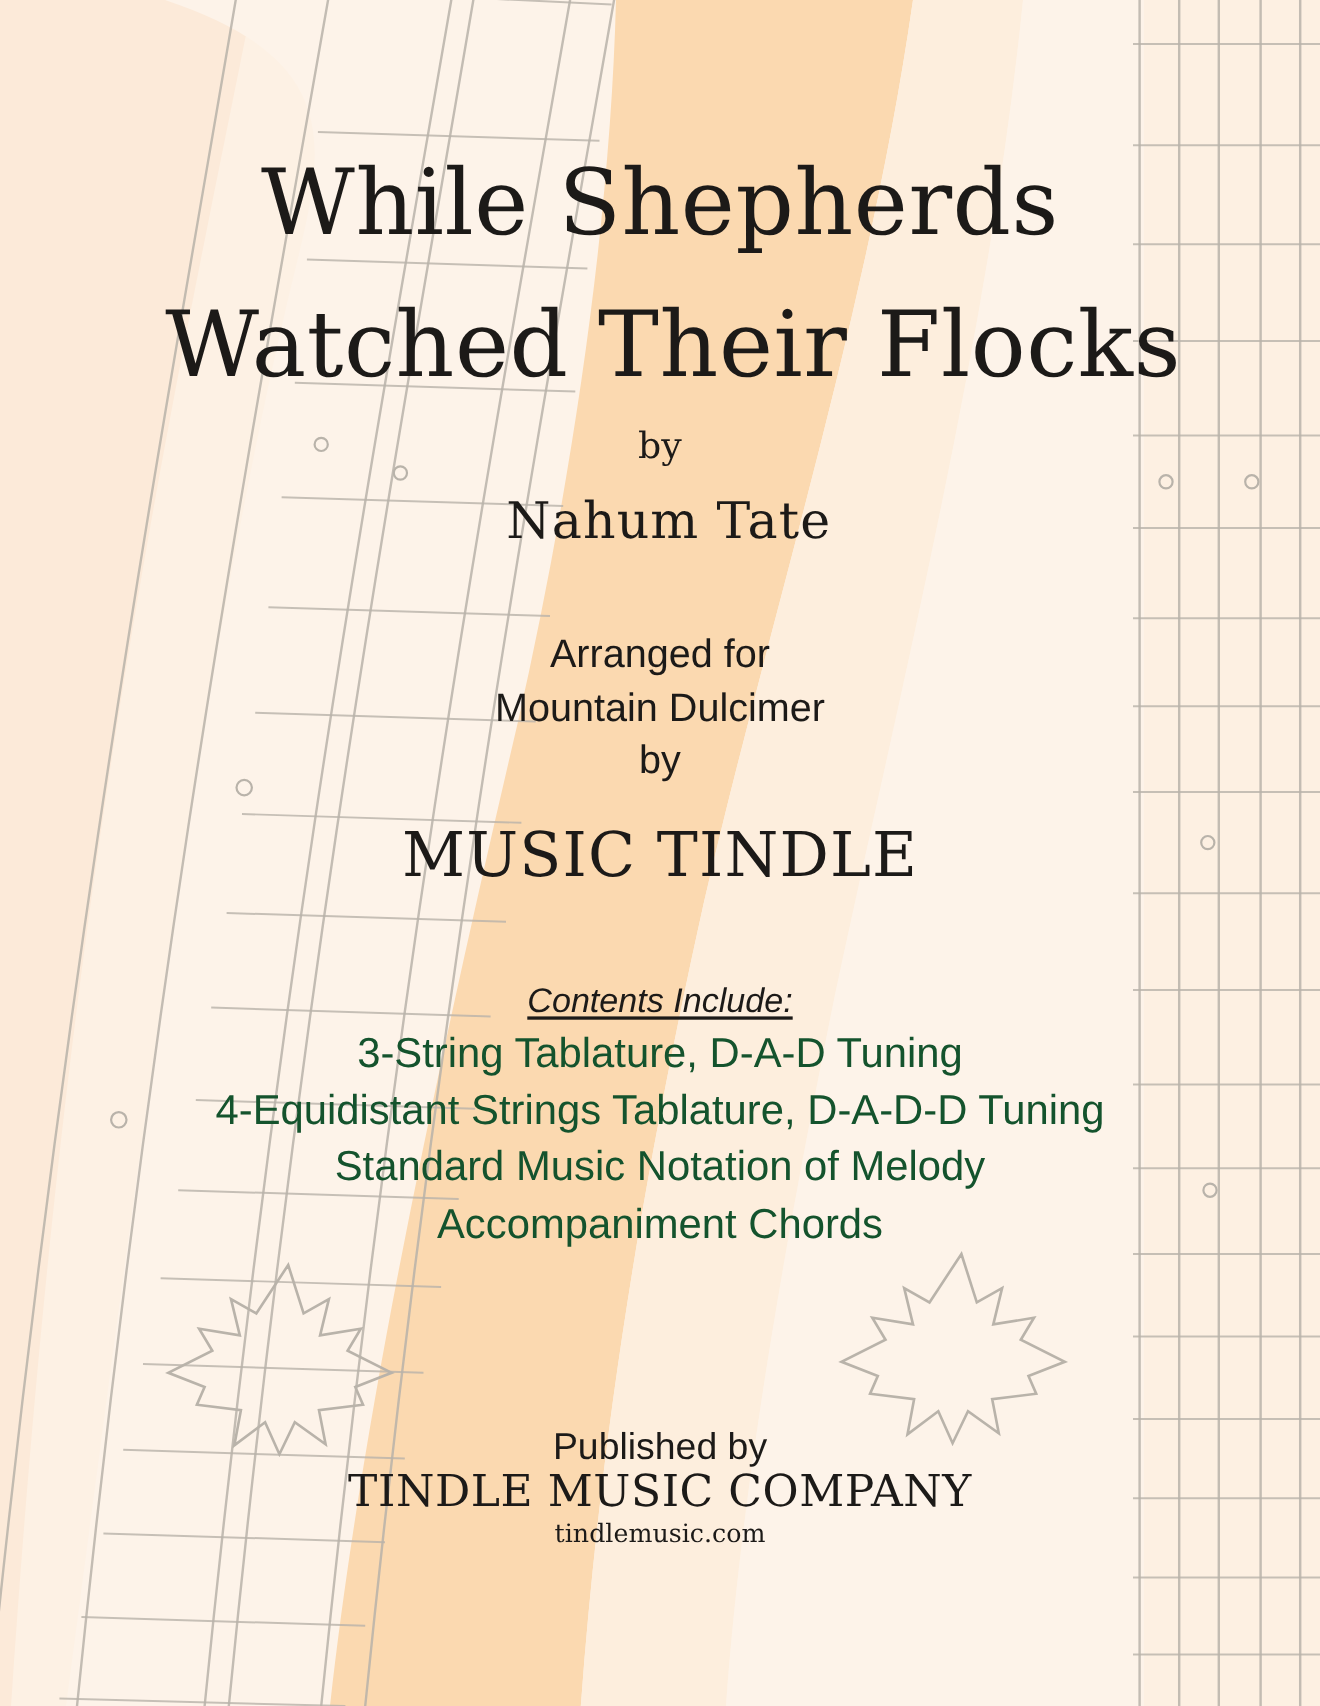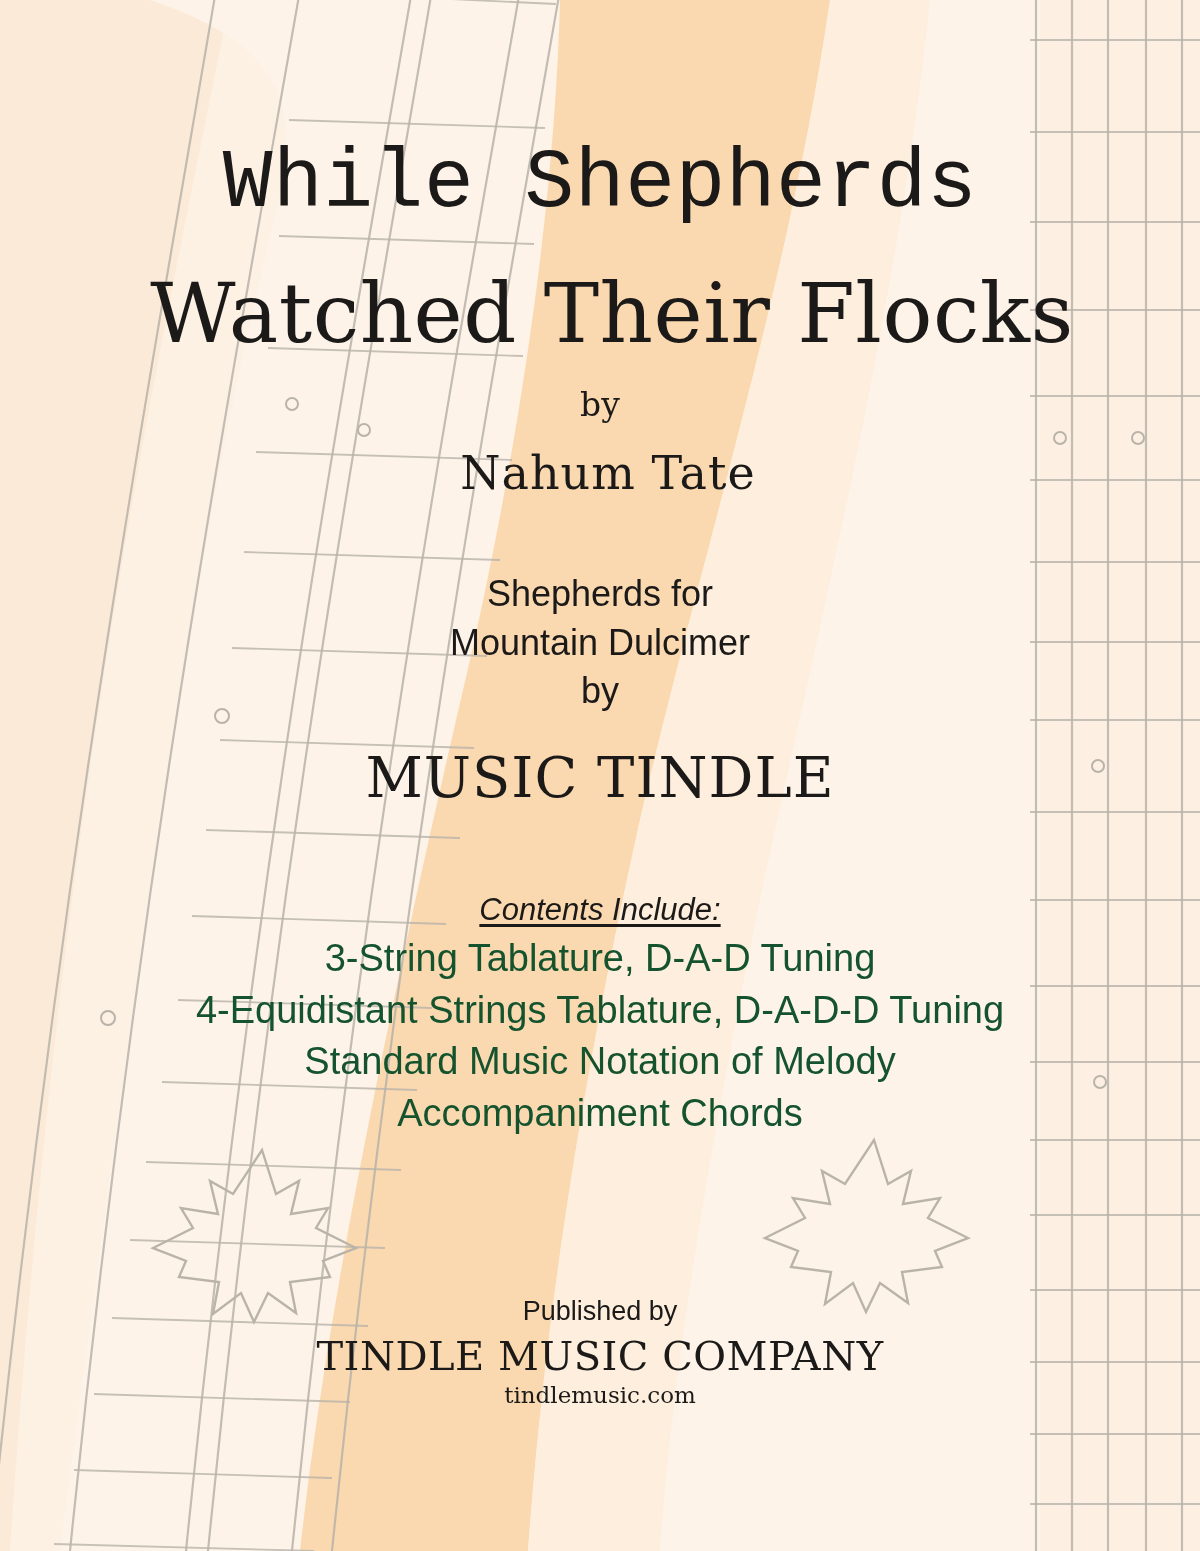--- a/index.html
+++ b/index.html
@@ -33,21 +33,20 @@
     color: #1c1a18;
     letter-spacing: 0.5px;
     line-height: 1.0;
   }
   #title-1 {
     position: absolute;
     top: 143px;
     left: 0;
     right: 0;
     font-size: 83px;
-    font-family: Liberation Mono, monospace;
   }
   #title-2 {
     position: absolute;
     top: 272px;
     left: 0;
     right: 0;
     font-size: 83px;
     margin-left: 24px;
   }
   #byline-1 {
@@ -109,21 +108,21 @@
     right: 0;
     font-size: 38px;
     color: #14532d;
     line-height: 1.36;
   }
   #published-by {
     position: absolute;
     top: 1296px;
     left: 0;
     right: 0;
-    font-size: 27px;
+    font-size: 34px;
     color: #1c1a18;
   }
   #publisher {
     position: absolute;
     top: 1333px;
     left: 0;
     right: 0;
     font-family: "DejaVu Serif", serif;
     font-size: 40px;
     color: #1c1a18;
@@ -255,21 +254,21 @@
 
     <div id="title-1" class="title-line">While Shepherds</div>
 
     <div id="title-2" class="title-line">Watched Their Flocks</div>
 
     <div id="byline-1">by</div>
 
     <div id="author">Nahum Tate</div>
 
     <div id="arranged-for">
-      <div>Shepherds for</div>
+      <div>Arranged for</div>
       <div>Mountain Dulcimer</div>
       <div>by</div>
     </div>
 
     <div id="arranger-name">MUSIC TINDLE</div>
 
     <div id="contents-heading">
       <span>Contents Include:</span>
     </div>
 

